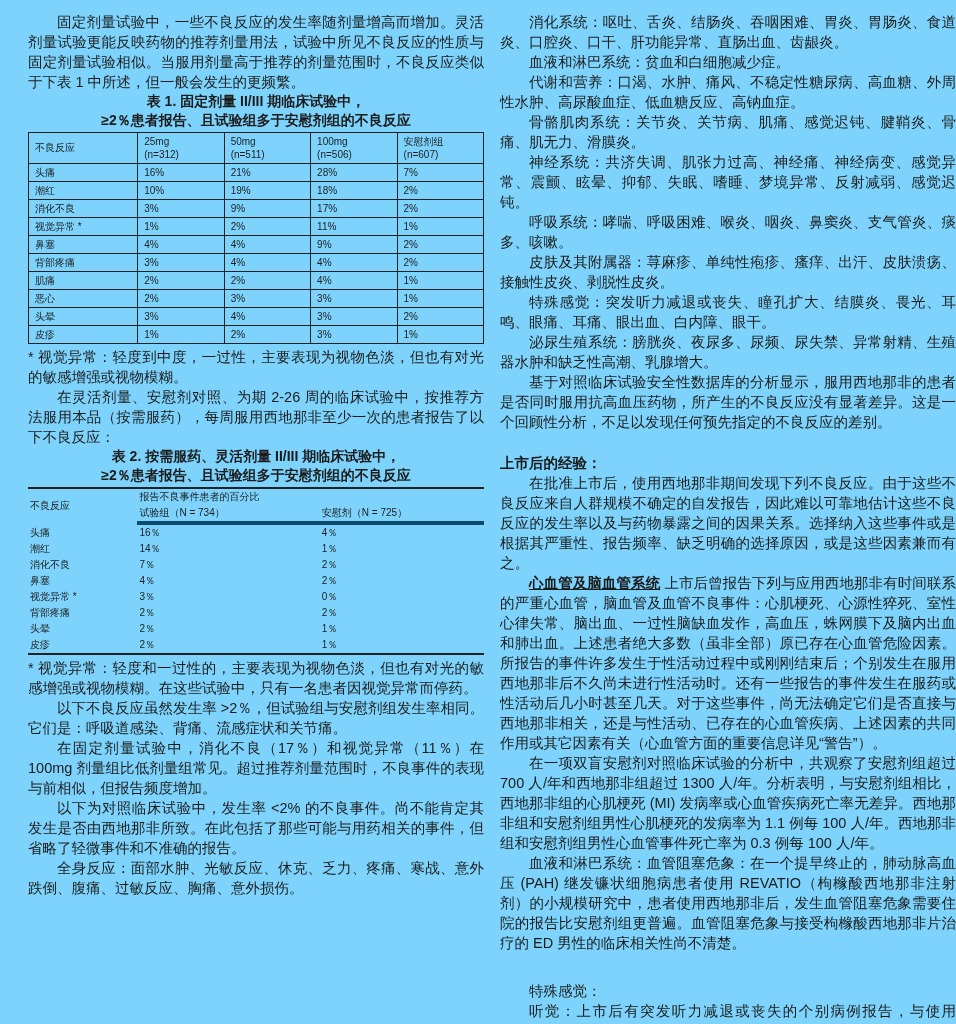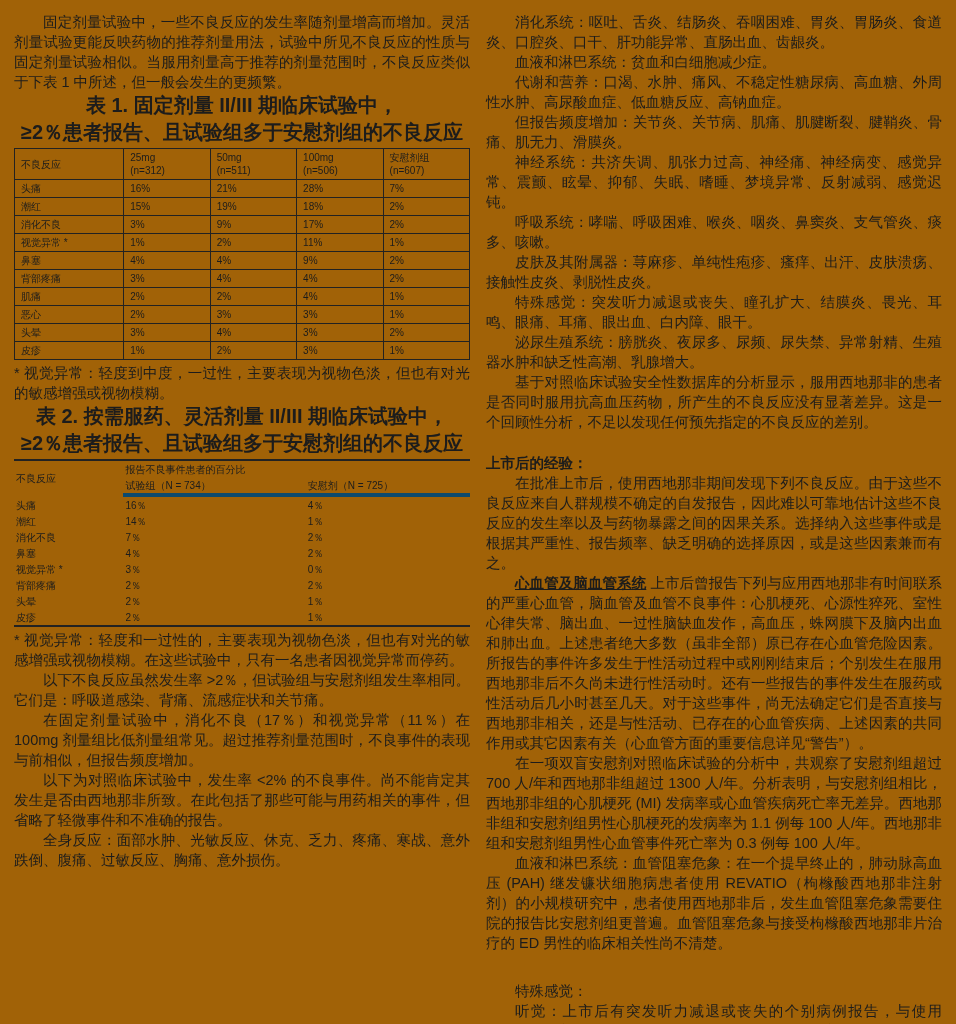--- a/index.html
+++ b/index.html
@@ -1,26 +1,26 @@
 <!DOCTYPE html>
 <html><head>
 <meta charset="utf-8">
 <style>
   html, body { margin:0; padding:0; background:#ffffff; }
   .page {
     width:956px; height:1024px; box-sizing:border-box;
-    overflow:hidden; background:#a16207; color:#1c1c1c;
+    overflow:hidden; background:#7dd3fc; color:#1c1c1c;
     font-family:"Liberation Sans", sans-serif;
-    display:flex; gap:16px; padding:12px 14px 10px 14px;
+    display:flex; gap:16px; padding:12px 14px 10px 28px;
   }
   .col { width:456px; flex:0 0 456px; }
   p { margin:0; text-align:justify; font-size:14.5px; line-height:1.38; }
   .indent { text-indent:2em; }
   .gap-top { margin-top:28px; }
-  .tbl-title { text-align:center; font-weight:bold; font-size:20px; line-height:1.35; text-indent:0; }
+  .tbl-title { text-align:center; font-weight:bold; font-size:14px; line-height:1.35; text-indent:0; }
   .heading { font-weight:bold; text-indent:0;margin-top:21px; }
   b.lead { font-weight:bold;text-decoration:underline; }
 
   table { width:100%; border-collapse:collapse; table-layout:fixed;
           font-size:10px; line-height:1.3; margin:2px 0 3px 0; }
   
   .grid-table, .grid-table th, .grid-table td { border:1.5px solid #222; }
   .grid-table th, .grid-table td { padding:2px 6px; text-align:left; font-weight:400; vertical-align:middle; }
   .grid-table col.c-name { width:24%; }
   
@@ -76,21 +76,21 @@
       <tbody>
         <tr>
             <td>头痛</td>
             <td>16%</td>
             <td>21%</td>
             <td>28%</td>
             <td>7%</td>
           </tr>
         <tr>
             <td>潮红</td>
-            <td>15%</td>
+            <td>10%</td>
             <td>19%</td>
             <td>18%</td>
             <td>2%</td>
           </tr>
         <tr>
             <td>消化不良</td>
             <td>3%</td>
             <td>9%</td>
             <td>17%</td>
             <td>2%</td>
@@ -141,20 +141,21 @@
             <td>皮疹</td>
             <td>1%</td>
             <td>2%</td>
             <td>3%</td>
             <td>1%</td>
           </tr>
       </tbody>
     </table>
 
     <p class="footnote">* 视觉异常：轻度到中度，一过性，主要表现为视物色淡，但也有对光的敏感增强或视物模糊。</p>
+    <p class="indent">在灵活剂量、安慰剂对照、为期 2-26 周的临床试验中，按推荐方法服用本品（按需服药），每周服用西地那非至少一次的患者报告了以下不良反应：</p>
 
     <p class="tbl-title">表 2. 按需服药、灵活剂量 II/III 期临床试验中，</p>
     <p class="tbl-title">≥2％患者报告、且试验组多于安慰剂组的不良反应</p>
 
     <table class="rule-table">
       <colgroup>
           <col class="c2-name">
           <col class="c2-trial">
           <col>
         </colgroup>
@@ -217,21 +218,21 @@
     <p class="indent">在固定剂量试验中，消化不良（17％）和视觉异常（11％）在 100mg 剂量组比低剂量组常见。超过推荐剂量范围时，不良事件的表现与前相似，但报告频度增加。</p>
     <p class="indent">以下为对照临床试验中，发生率 &lt;2% 的不良事件。尚不能肯定其发生是否由西地那非所致。在此包括了那些可能与用药相关的事件，但省略了轻微事件和不准确的报告。</p>
     <p class="indent">全身反应：面部水肿、光敏反应、休克、乏力、疼痛、寒战、意外跌倒、腹痛、过敏反应、胸痛、意外损伤。</p>
 
   </div>
 
   <div class="col">
     <p class="indent">消化系统：呕吐、舌炎、结肠炎、吞咽困难、胃炎、胃肠炎、食道炎、口腔炎、口干、肝功能异常、直肠出血、齿龈炎。</p>
     <p class="indent">血液和淋巴系统：贫血和白细胞减少症。</p>
     <p class="indent">代谢和营养：口渴、水肿、痛风、不稳定性糖尿病、高血糖、外周性水肿、高尿酸血症、低血糖反应、高钠血症。</p>
-    <p class="indent">但报告频度增加：关节炎、关节病、肌痛、肌腱断裂、腱鞘炎、骨痛、肌无力、滑膜炎。</p>
+    <p class="indent">骨骼肌肉系统：关节炎、关节病、肌痛、感觉迟钝、腱鞘炎、骨痛、肌无力、滑膜炎。</p>
     <p class="indent">神经系统：共济失调、肌张力过高、神经痛、神经病变、感觉异常、震颤、眩晕、抑郁、失眠、嗜睡、梦境异常、反射减弱、感觉迟钝。</p>
     <p class="indent">呼吸系统：哮喘、呼吸困难、喉炎、咽炎、鼻窦炎、支气管炎、痰多、咳嗽。</p>
     <p class="indent">皮肤及其附属器：荨麻疹、单纯性疱疹、瘙痒、出汗、皮肤溃疡、接触性皮炎、剥脱性皮炎。</p>
     <p class="indent">特殊感觉：突发听力减退或丧失、瞳孔扩大、结膜炎、畏光、耳鸣、眼痛、耳痛、眼出血、白内障、眼干。</p>
     <p class="indent">泌尿生殖系统：膀胱炎、夜尿多、尿频、尿失禁、异常射精、生殖器水肿和缺乏性高潮、乳腺增大。</p>
     <p class="indent">基于对照临床试验安全性数据库的分析显示，服用西地那非的患者是否同时服用抗高血压药物，所产生的不良反应没有显著差异。这是一个回顾性分析，不足以发现任何预先指定的不良反应的差别。</p>
 
     <p class="heading">上市后的经验：</p>
     <p class="indent">在批准上市后，使用西地那非期间发现下列不良反应。由于这些不良反应来自人群规模不确定的自发报告，因此难以可靠地估计这些不良反应的发生率以及与药物暴露之间的因果关系。选择纳入这些事件或是根据其严重性、报告频率、缺乏明确的选择原因，或是这些因素兼而有之。</p>
 

